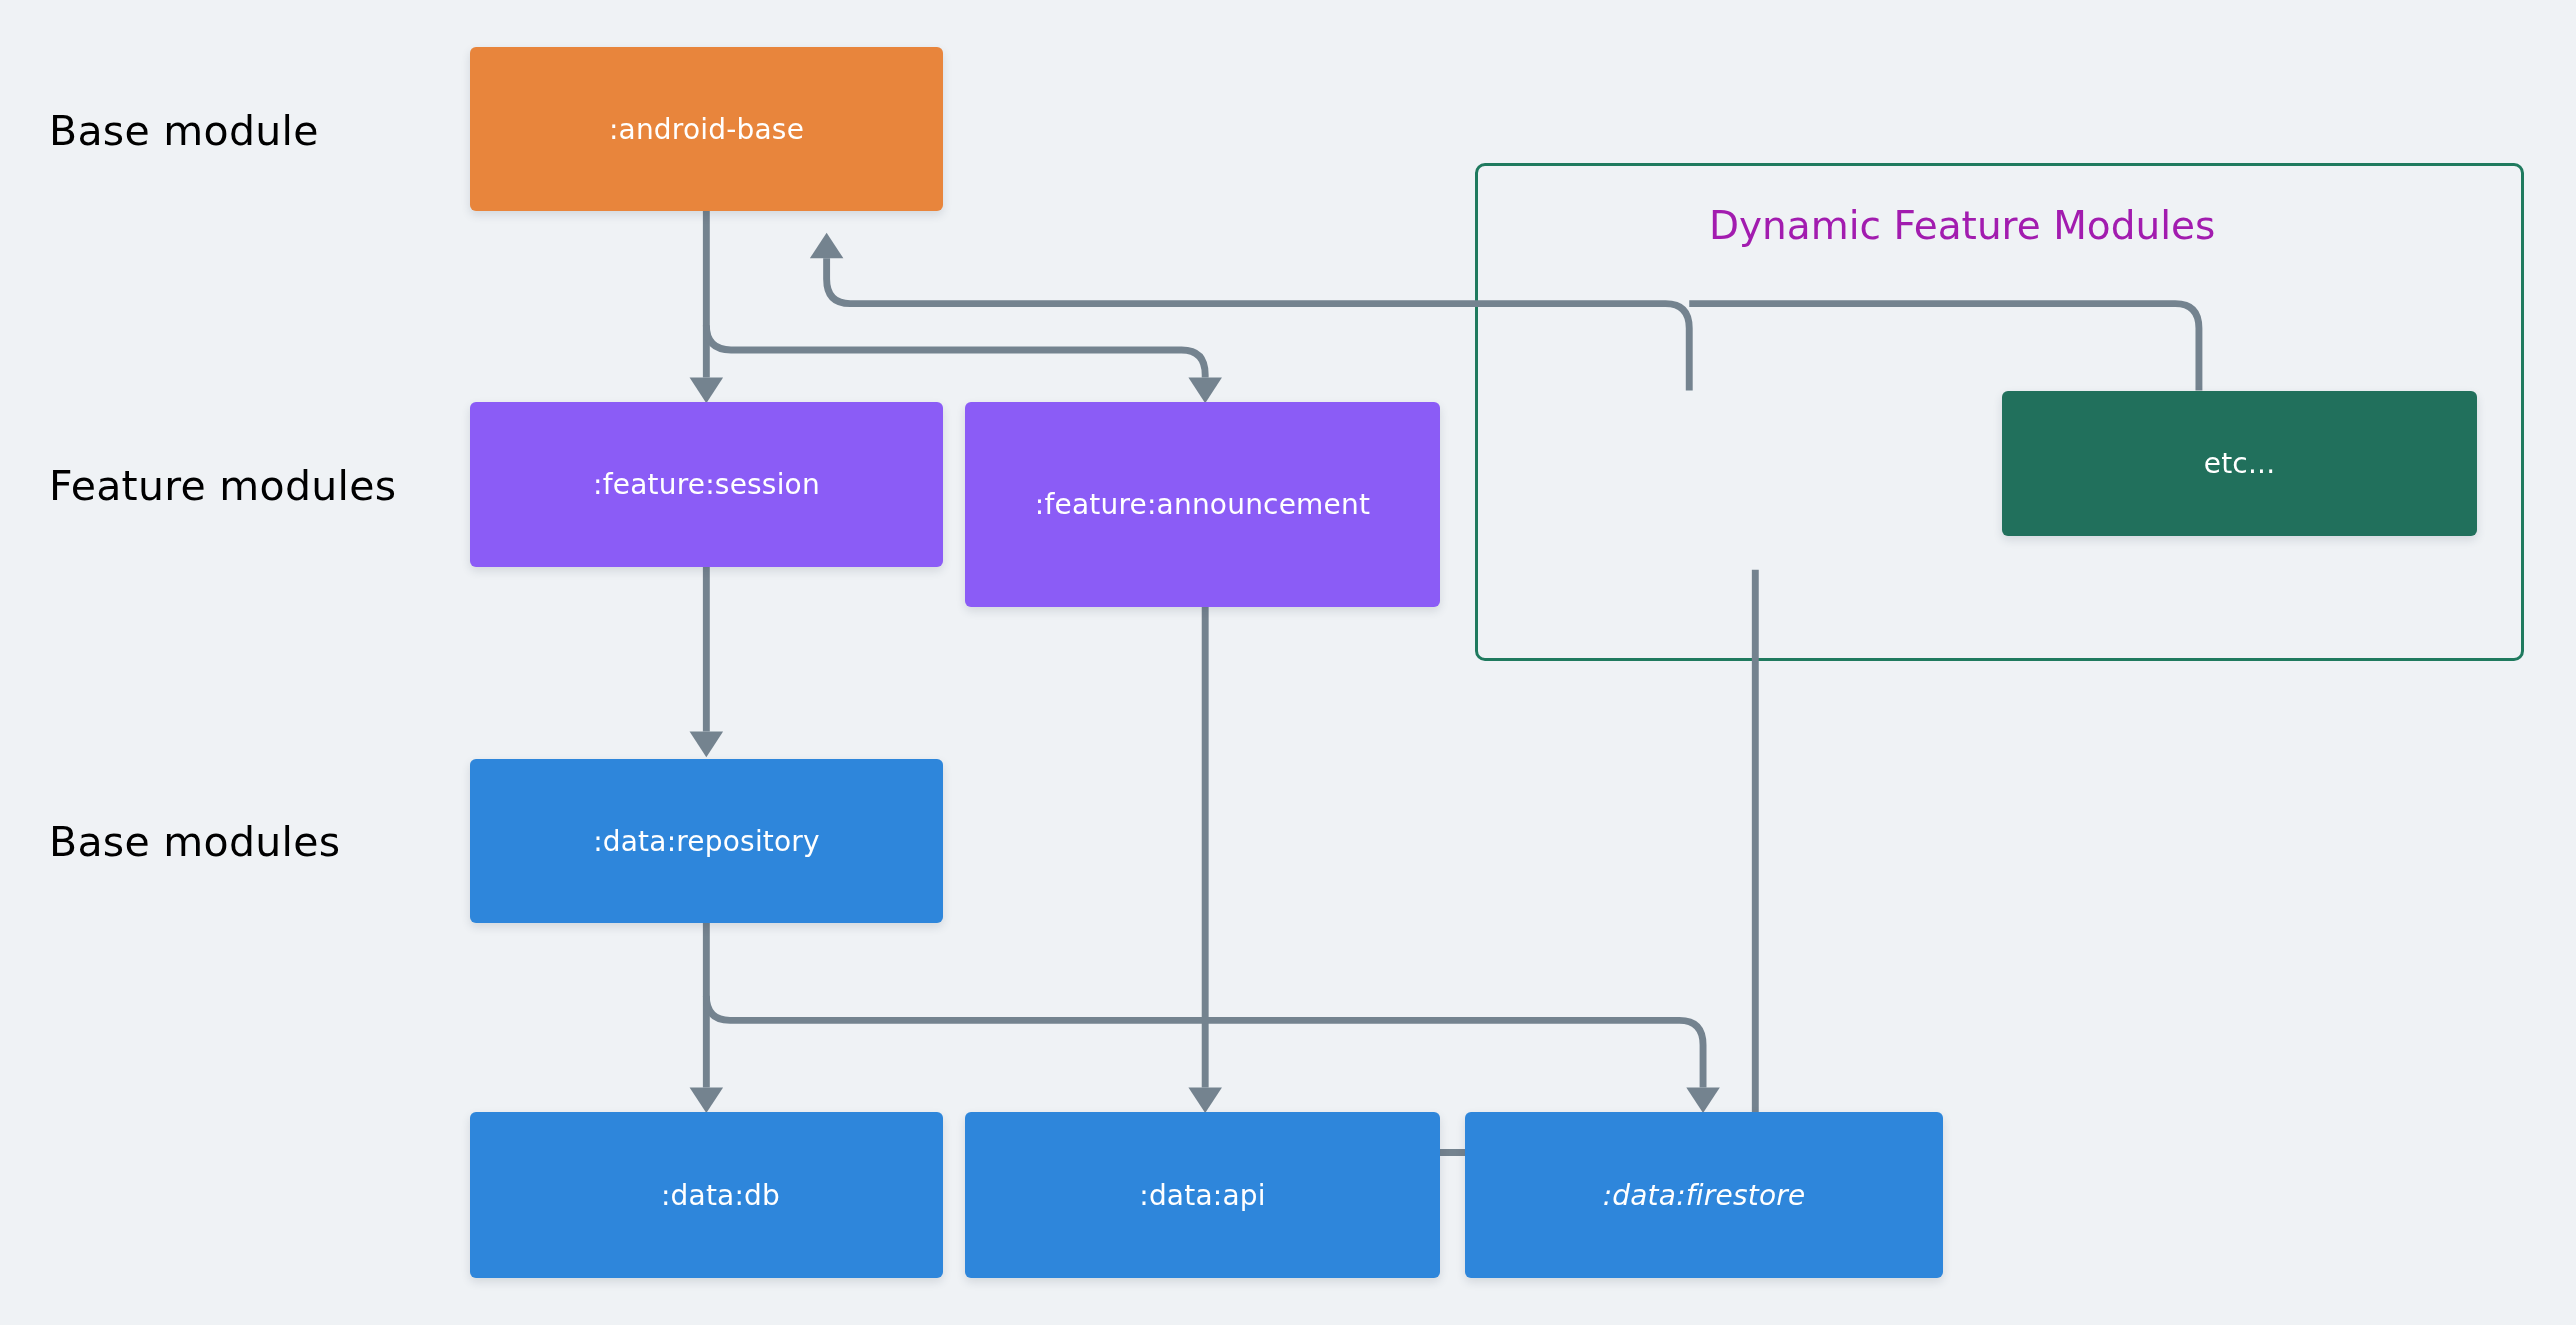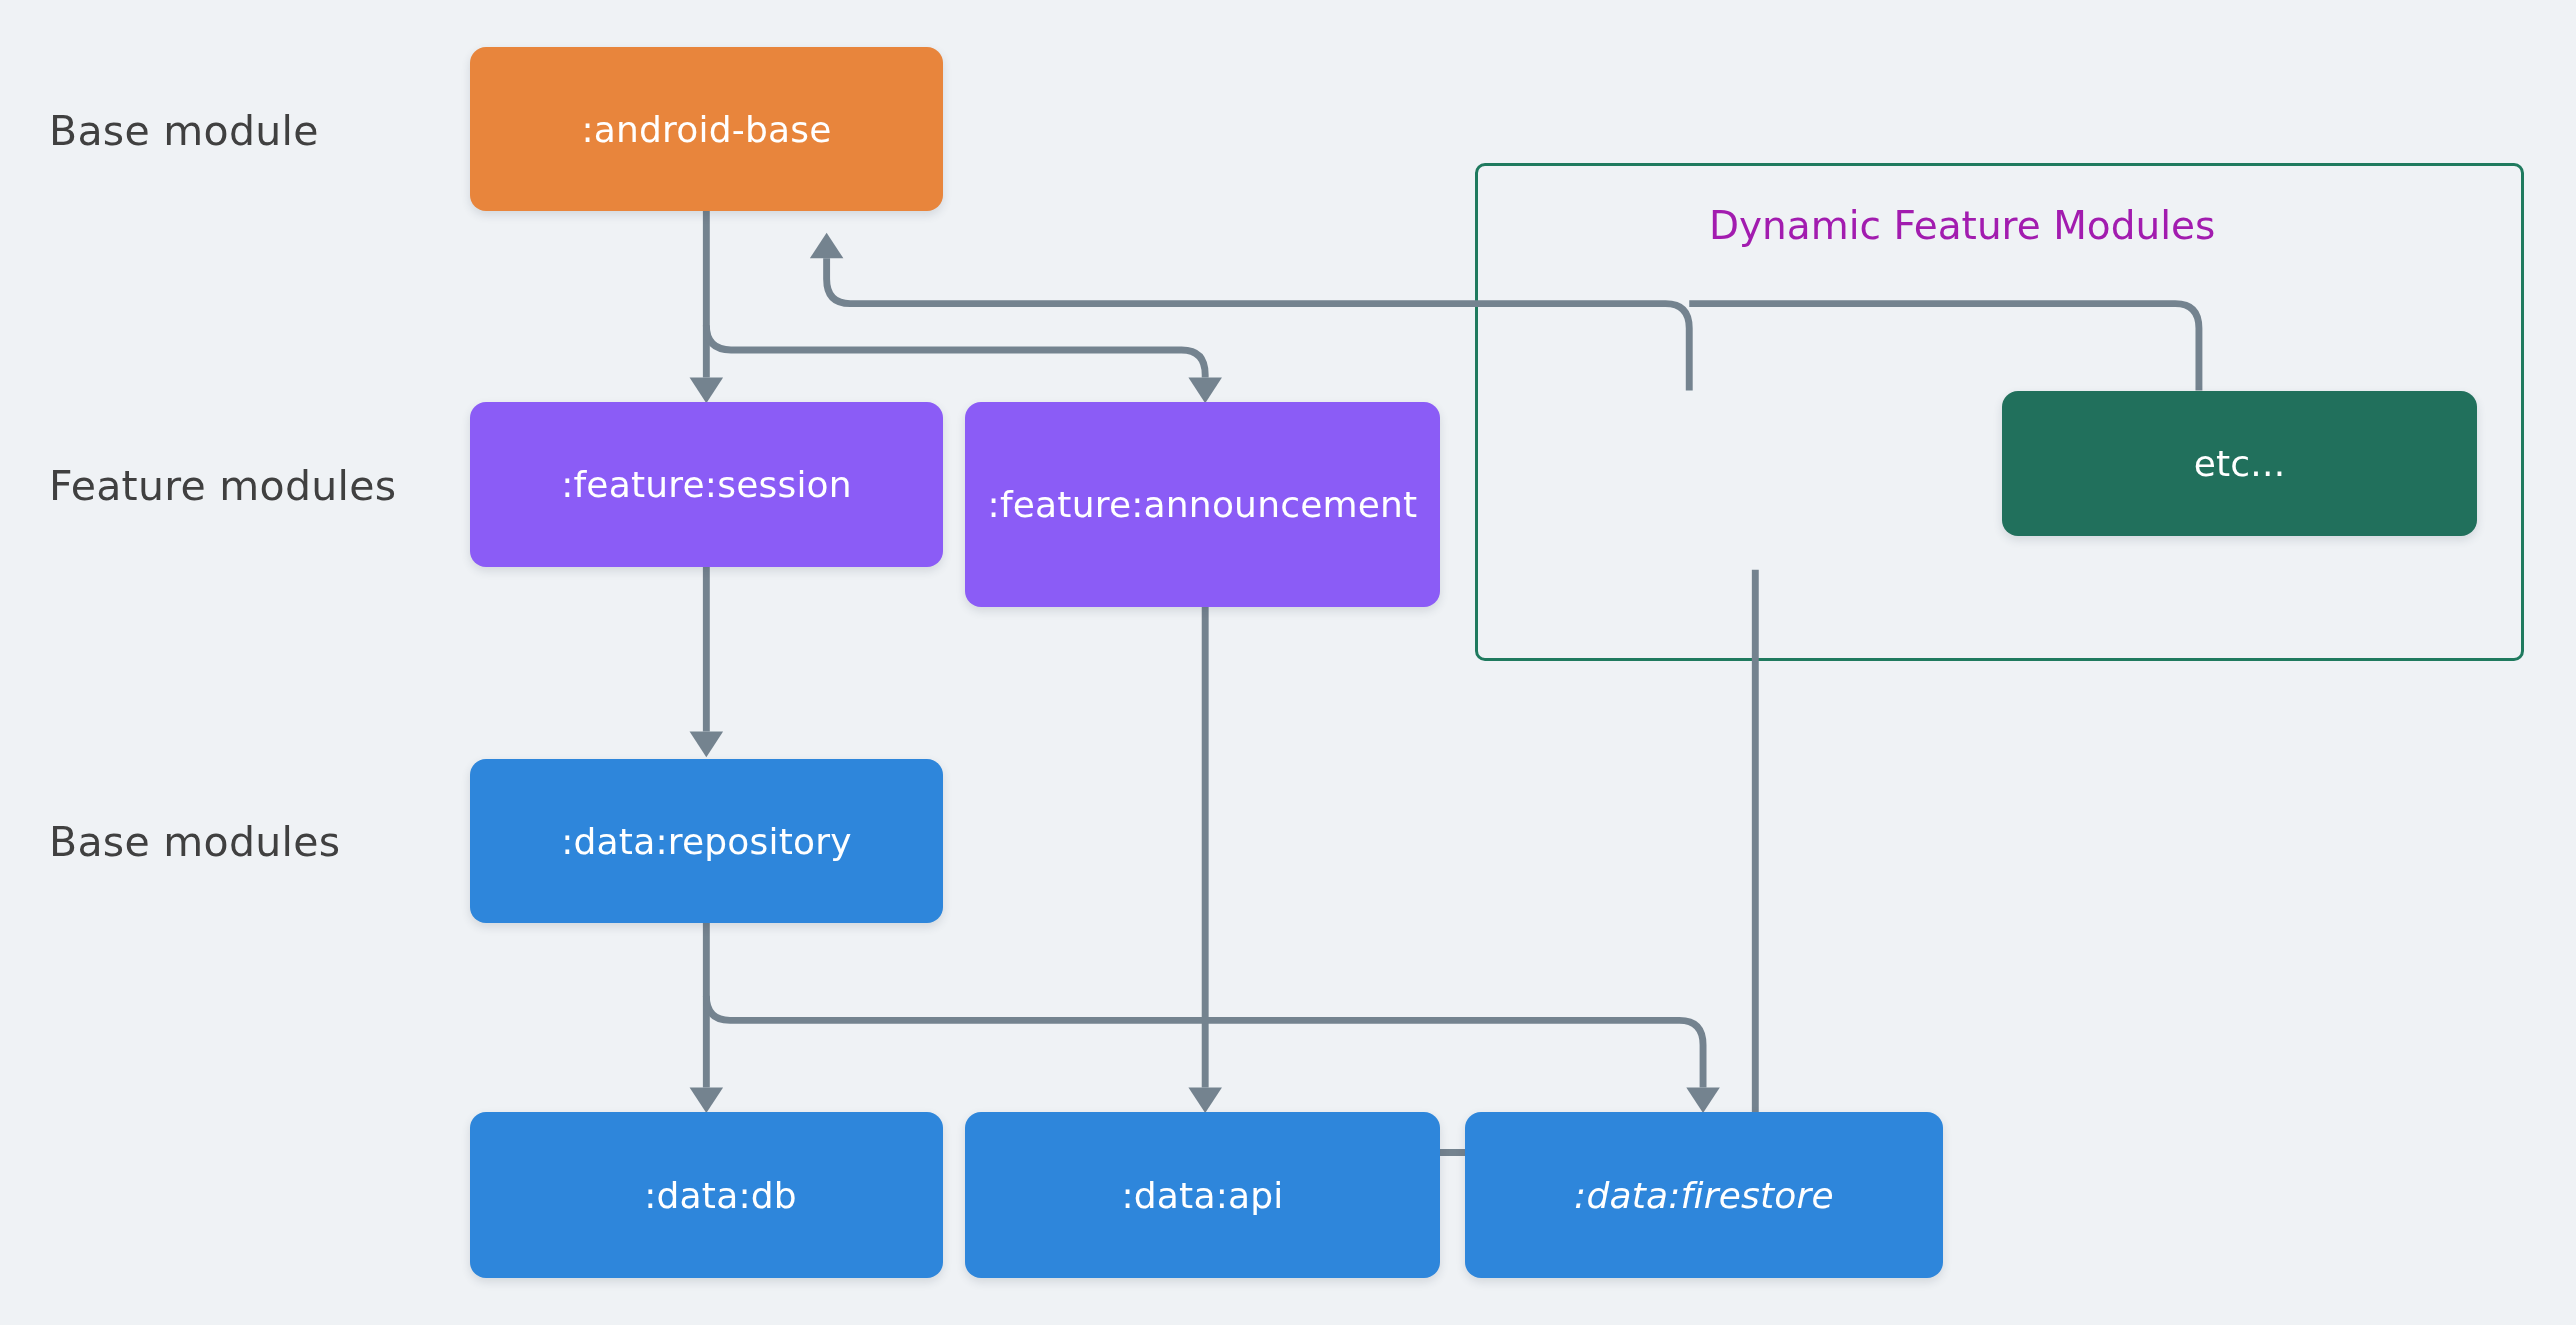--- a/index.html
+++ b/index.html
@@ -11,35 +11,35 @@
     overflow:hidden;
   }
   #stage{position:relative;width:2576px;height:1325px;}
 
   
   .row-label{
     position:absolute;
     font-family:"DejaVu Sans", sans-serif;
     font-size:41px;
     font-weight:400;
-    color:#404040;
+    color:#000000;
     letter-spacing:0.3px;
     white-space:nowrap;
   }
 
   
   .node{
     position:absolute;
     display:flex;
     align-items:center;
     justify-content:center;
-    border-radius:16px;
+    border-radius:6px;
     color:#FFFFFF;
     font-family:"DejaVu Sans", sans-serif;
-    font-size:36px;
+    font-size:28px;
     font-weight:400;
     letter-spacing:0.2px;
     box-shadow:0 4px 10px rgba(40,60,80,0.14);
     box-sizing:border-box;
     text-align:center;
     z-index:4;
   }
   .node.base{background:#E8853C;}
   .node.feature{background:#8b5cf6;}
   .node.dynamic{background:#21705C;}

